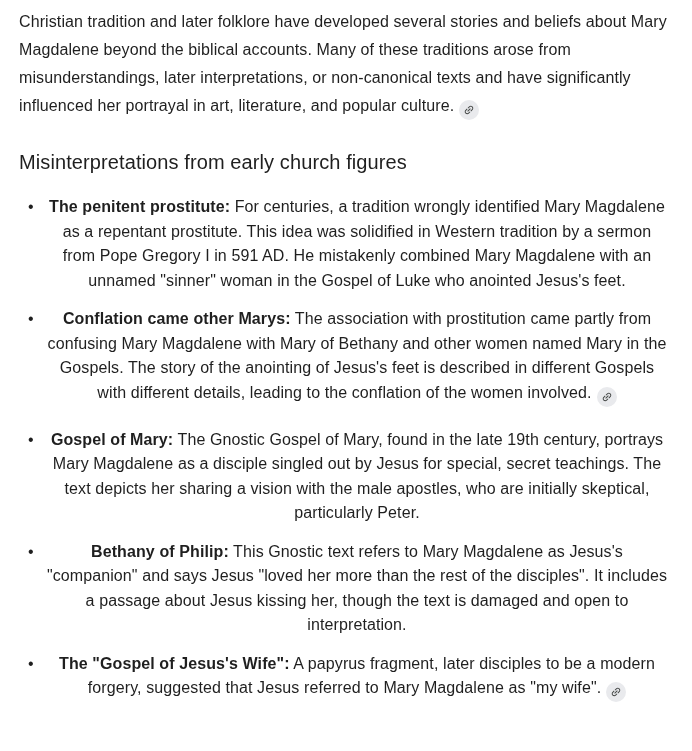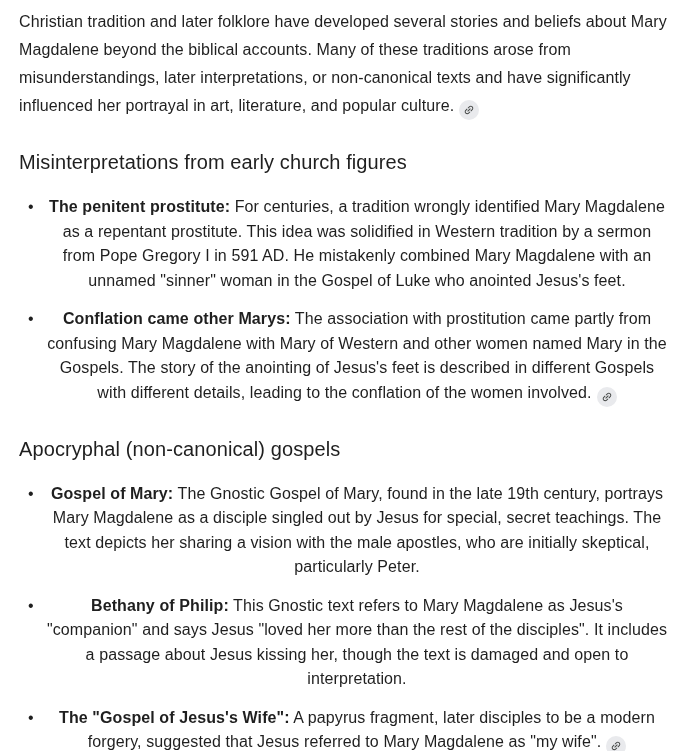--- a/index.html
+++ b/index.html
@@ -86,28 +86,27 @@
   <p class="intro"><span>Christian tradition and later folklore have developed several stories and beliefs about Mary Magdalene beyond the biblical accounts. Many of these traditions arose from misunderstandings, later interpretations, or non-canonical texts and have significantly influenced her portrayal in art, literature, and popular culture.</span><span class="citation-chip">
         <svg viewBox="0 0 24 24" aria-hidden="true">
           <path d="M3.9 12c0-1.71 1.39-3.1 3.1-3.1h4V7H7c-2.76 0-5 2.24-5 5s2.24 5 5 5h4v-1.9H7c-1.71 0-3.1-1.39-3.1-3.1zM8 13h8v-2H8v2zm9-6h-4v1.9h4c1.71 0 3.1 1.39 3.1 3.1s-1.39 3.1-3.1 3.1h-4V17h4c2.76 0 5-2.24 5-5s-2.24-5-5-5z"></path>
         </svg>
       </span></p>
 
   <h3 class="section-heading">Misinterpretations from early church figures</h3>
 
   <ul class="topic-list">
     <li><span class="term">The penitent prostitute:</span><span> For centuries, a tradition wrongly identified Mary Magdalene as a repentant prostitute. This idea was solidified in Western tradition by a sermon from Pope Gregory I in 591 AD. He mistakenly combined Mary Magdalene with an unnamed "sinner" woman in the Gospel of Luke who anointed Jesus's feet.</span></li>
-    <li><span class="term">Conflation came other Marys:</span><span> The association with prostitution came partly from confusing Mary Magdalene with Mary of Western and other women named Mary in the Gospels. The story of the anointing of Jesus's feet is described in different Gospels with different details, leading to the conflation of the women involved.</span><span class="citation-chip">
+    <li><span class="term">Conflation came other Marys:</span><span> The association with prostitution came partly from confusing Mary Magdalene with Mary of Bethany and other women named Mary in the Gospels. The story of the anointing of Jesus's feet is described in different Gospels with different details, leading to the conflation of the women involved.</span><span class="citation-chip">
           <svg viewBox="0 0 24 24" aria-hidden="true">
             <path d="M3.9 12c0-1.71 1.39-3.1 3.1-3.1h4V7H7c-2.76 0-5 2.24-5 5s2.24 5 5 5h4v-1.9H7c-1.71 0-3.1-1.39-3.1-3.1zM8 13h8v-2H8v2zm9-6h-4v1.9h4c1.71 0 3.1 1.39 3.1 3.1s-1.39 3.1-3.1 3.1h-4V17h4c2.76 0 5-2.24 5-5s-2.24-5-5-5z"></path>
           </svg>
         </span></li>
   </ul>
 
-  <h3 class="section-heading">Apocryphal (non-canonical) gospels</h3>
 
   <ul class="topic-list">
     <li><span class="term">Gospel of Mary:</span><span> The Gnostic Gospel of Mary, found in the late 19th century, portrays Mary Magdalene as a disciple singled out by Jesus for special, secret teachings. The text depicts her sharing a vision with the male apostles, who are initially skeptical, particularly Peter.</span></li>
     <li><span class="term">Bethany of Philip:</span><span> This Gnostic text refers to Mary Magdalene as Jesus's "companion" and says Jesus "loved her more than the rest of the disciples". It includes a passage about Jesus kissing her, though the text is damaged and open to interpretation.</span></li>
     <li><span class="term">The "Gospel of Jesus's Wife":</span><span> A papyrus fragment, later disciples to be a modern forgery, suggested that Jesus referred to Mary Magdalene as "my wife".</span><span class="citation-chip">
           <svg viewBox="0 0 24 24" aria-hidden="true">
             <path d="M3.9 12c0-1.71 1.39-3.1 3.1-3.1h4V7H7c-2.76 0-5 2.24-5 5s2.24 5 5 5h4v-1.9H7c-1.71 0-3.1-1.39-3.1-3.1zM8 13h8v-2H8v2zm9-6h-4v1.9h4c1.71 0 3.1 1.39 3.1 3.1s-1.39 3.1-3.1 3.1h-4V17h4c2.76 0 5-2.24 5-5s-2.24-5-5-5z"></path>
           </svg>
         </span></li>
   </ul>

